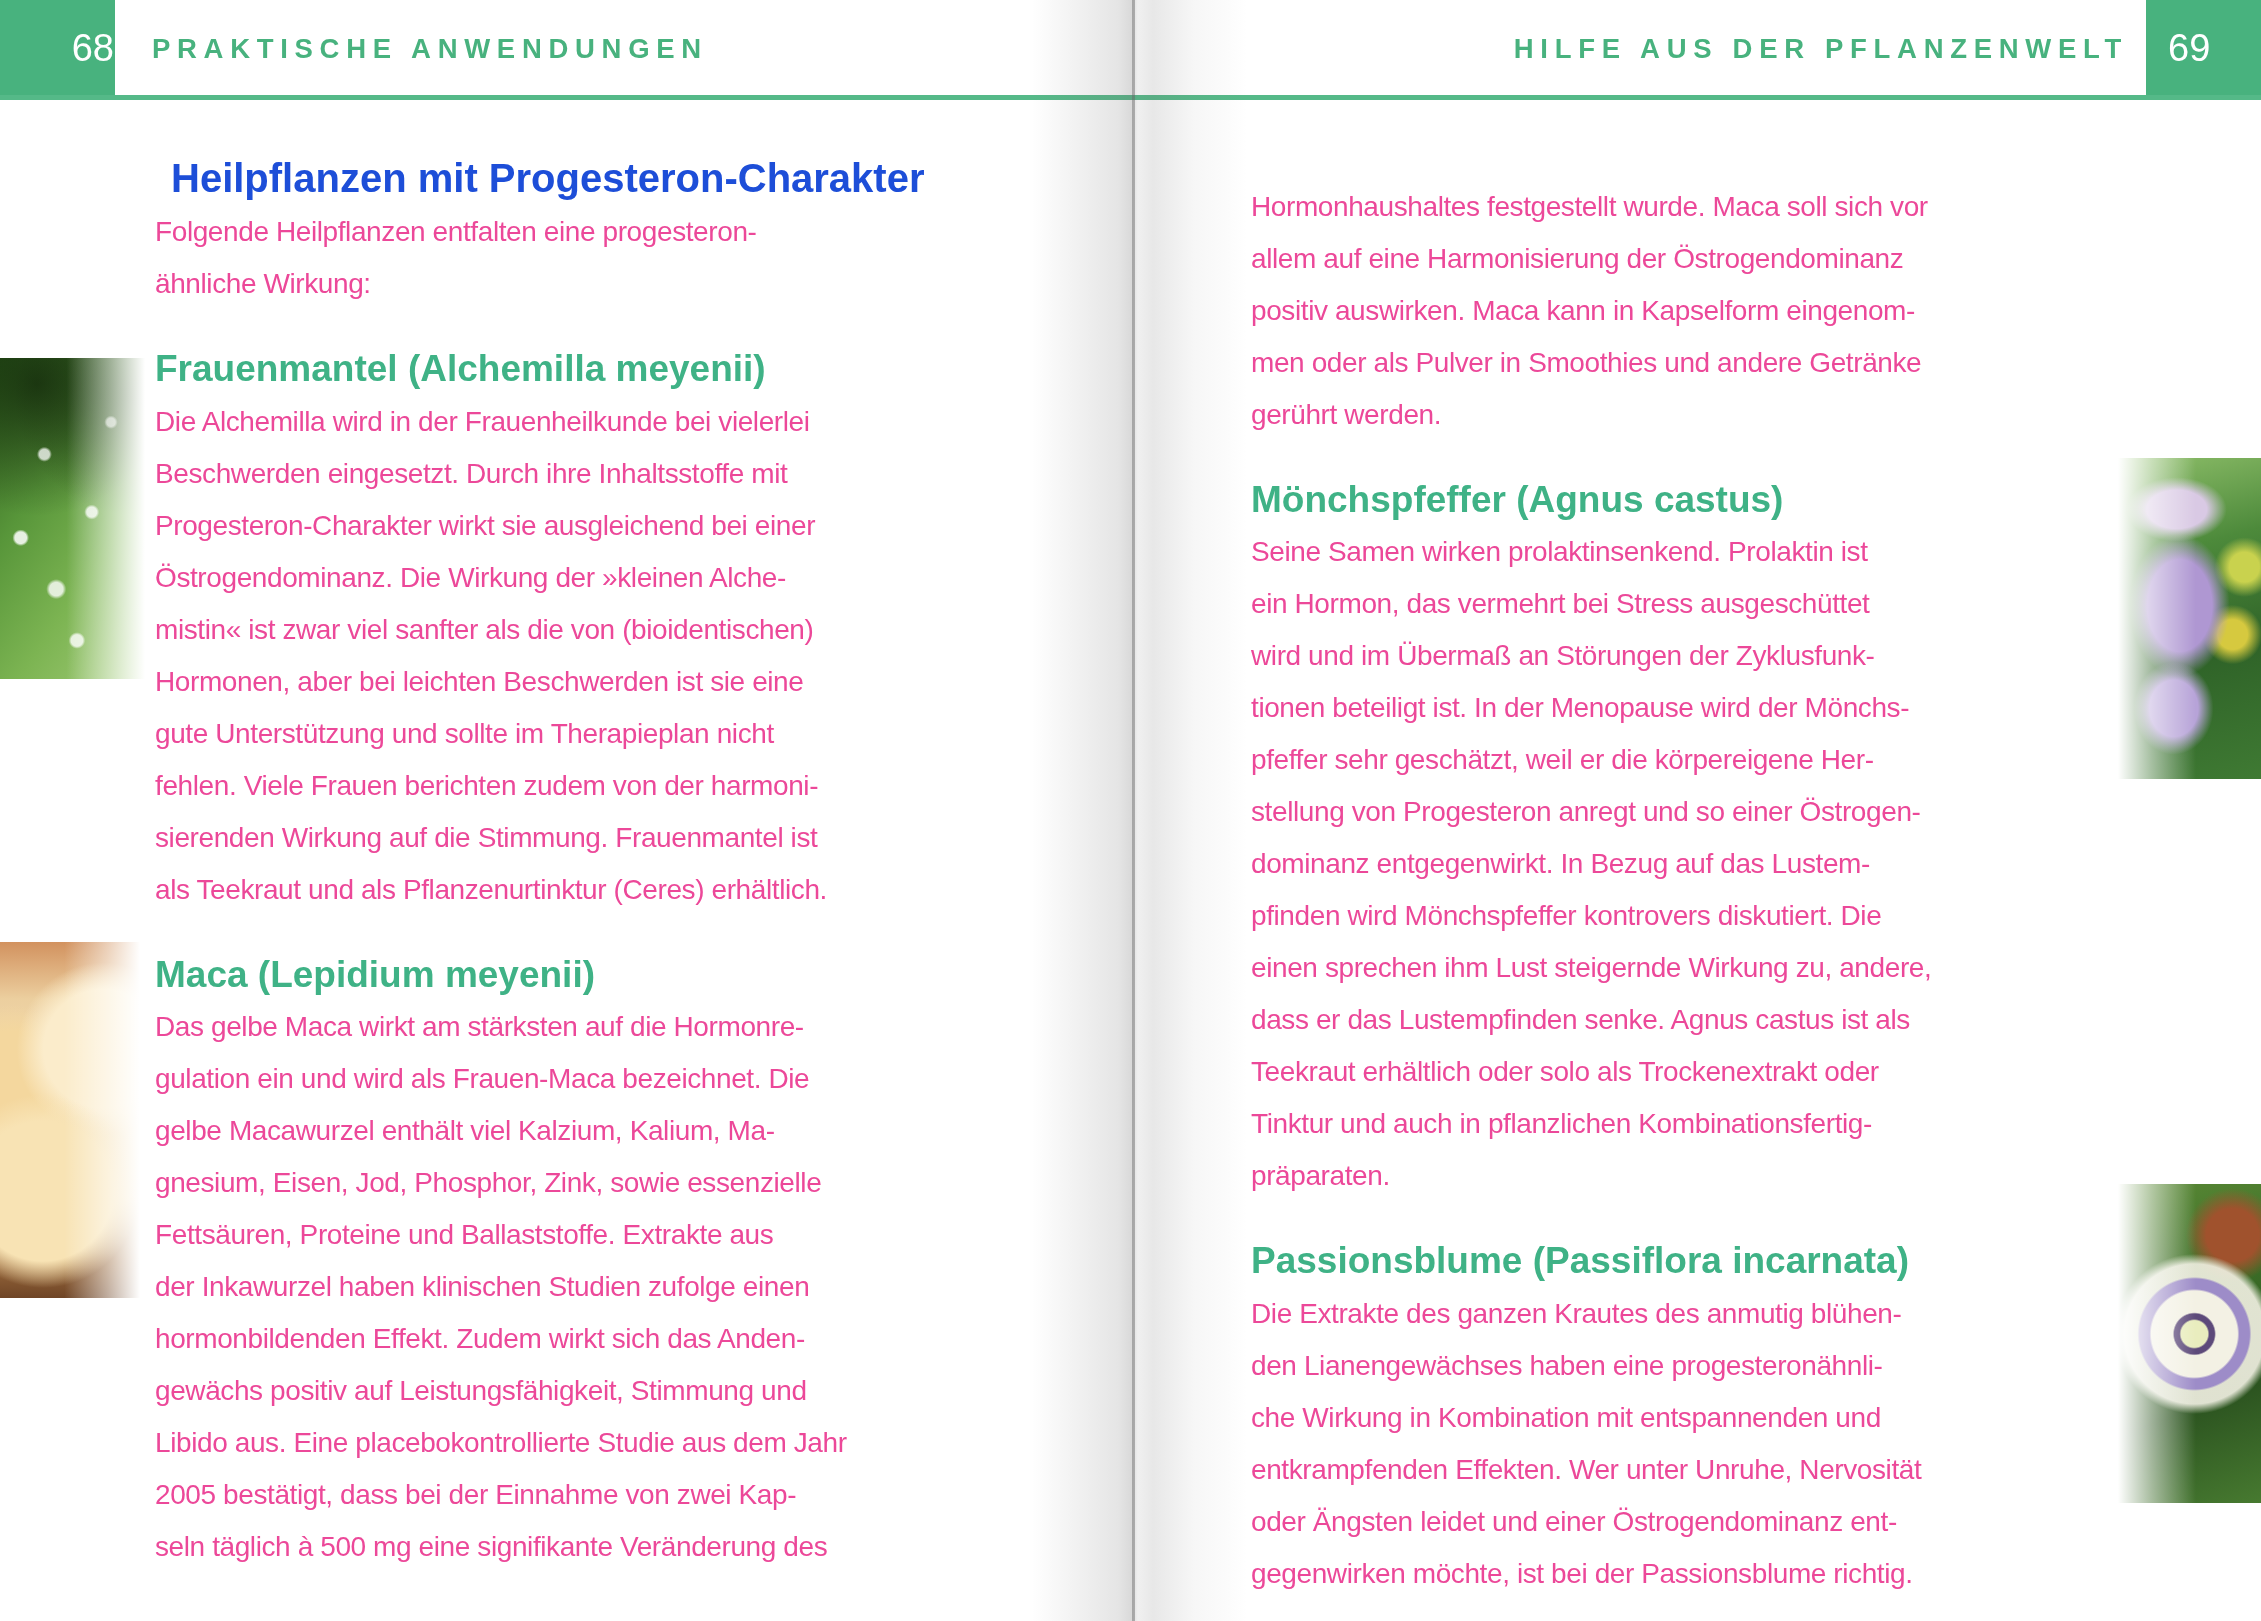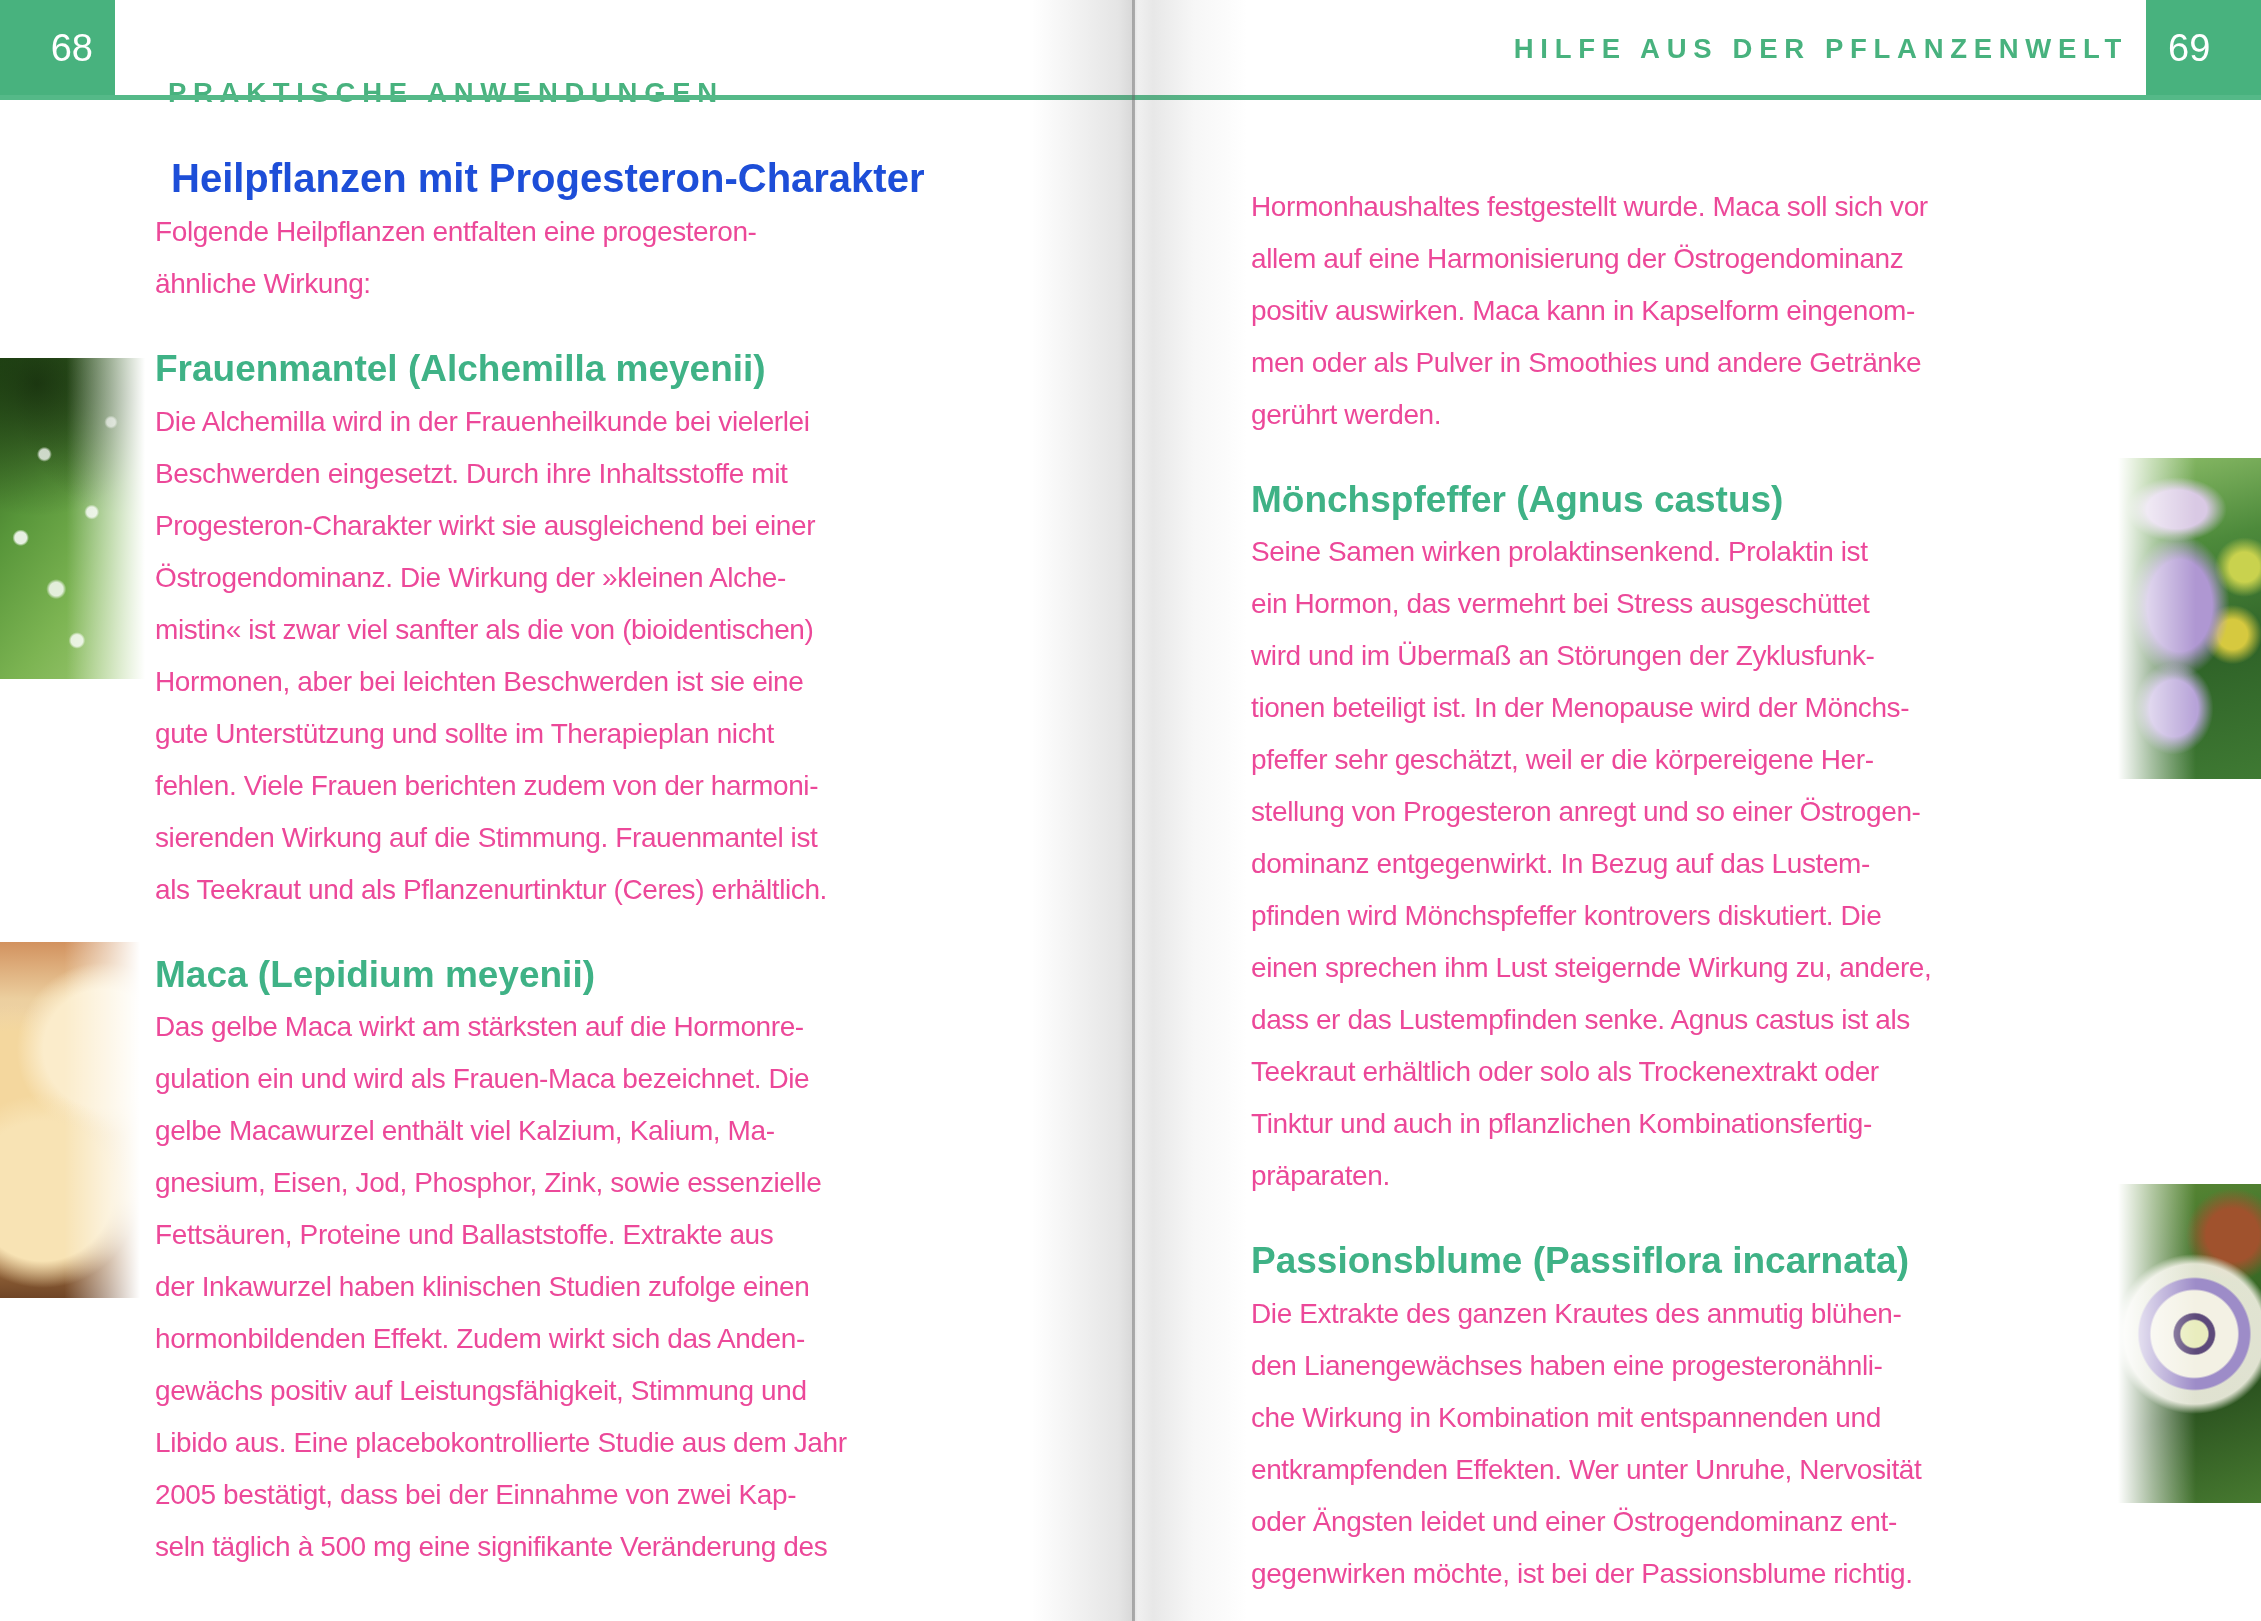--- a/index.html
+++ b/index.html
@@ -5,30 +5,30 @@
   html,body{margin:0;padding:0;}
   body{
     width:2261px;height:1622px;position:relative;background:#ffffff;
     font-family:"Liberation Sans",sans-serif;overflow:hidden;
   }
   
   .corner-square{
     position:absolute;top:0;width:115px;height:97px;background:#48b27e;
     color:#ffffff;font-size:38px;font-weight:400;display:flex;align-items:center;
   }
-  .corner-left{left:0;justify-content:flex-end;padding-right:22px;box-sizing:border-box;}
+  .corner-left{left:0;justify-content:flex-end;padding-right:1px;box-sizing:border-box;}
   .corner-right{left:2146px;justify-content:flex-start;padding-left:22px;box-sizing:border-box;}
   .header-rule{
     position:absolute;left:0;top:95px;width:2261px;height:5px;background:#55b988;
   }
   .running-head{
     position:absolute;top:0;height:97px;display:flex;align-items:center;
     color:#48b27e;font-size:27.5px;font-weight:700;letter-spacing:6.7px;white-space:nowrap;
   }
-  .running-head-left{left:168px;margin-top:44px;}
+  .running-head-left{left:152px;}
   .running-head-right{right:133px;margin-left:32px;}
   
   .column{position:absolute;top:100px;}
   .column-left{left:155px;width:932px;}
   .column-right{left:1251px;width:879px;}
   .main-heading{
     margin:53px 0 0 16px;font-size:40px;line-height:50px;font-weight:700;color:#1d4ed8;
   }
   .intro{margin:5px 0 0 0;}
   .subheading{

